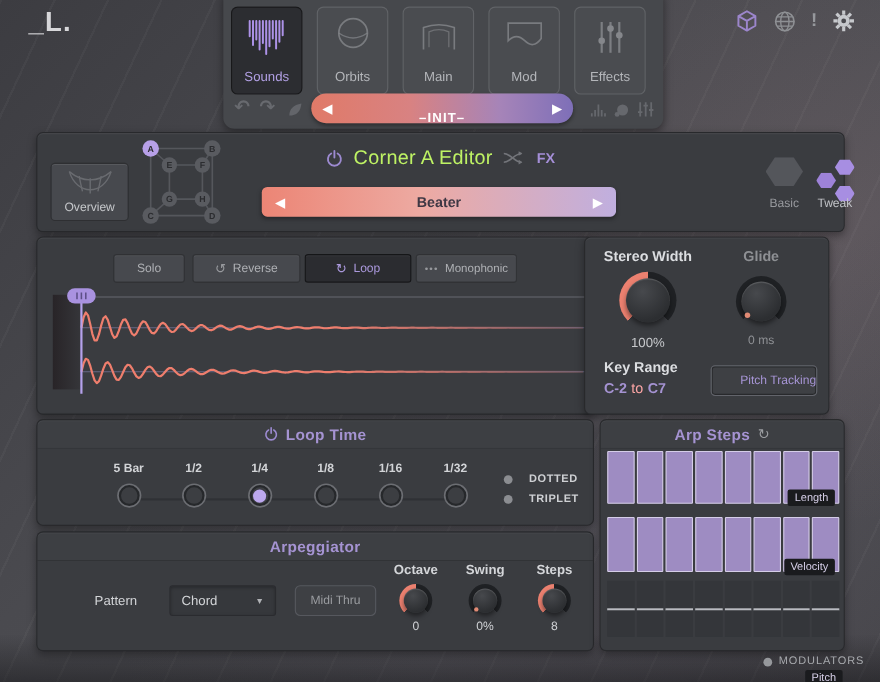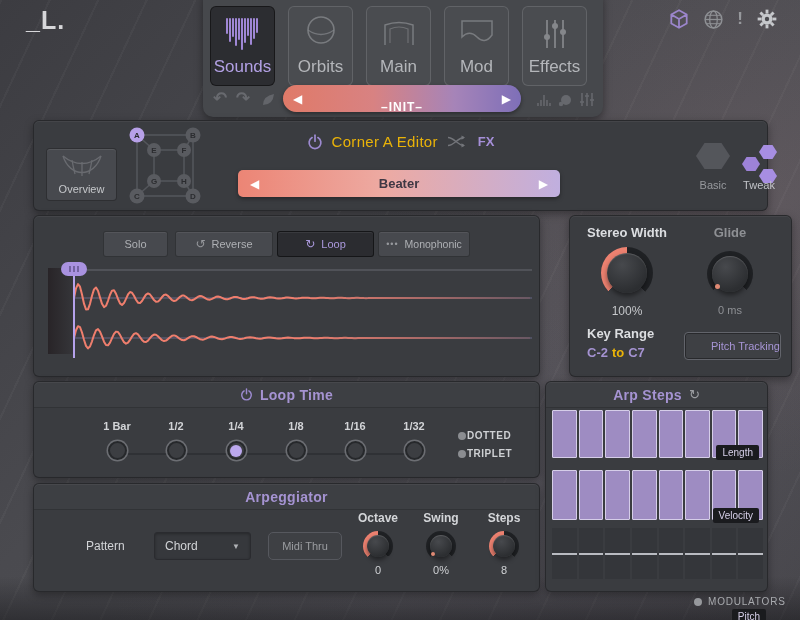--- a/index.html
+++ b/index.html
@@ -23,21 +23,21 @@
   
   .logo{position:absolute;left:26px;top:6px;font-size:25px;font-weight:700;color:#d7d7da;letter-spacing:1px;}
   .top-panel{position:absolute;left:203px;top:-10px;width:400px;height:127px;background:#46484c;
     border-radius:10px;box-shadow:0 3px 8px rgba(0,0,0,.4);}
   .tabs{position:absolute;left:7px;top:16px;display:flex;gap:13px;}
   .tab{width:65px;height:80px;border-radius:6px;background:#4a4c50;border:1px solid rgba(140,142,147,.35);
     display:flex;flex-direction:column;align-items:center;justify-content:flex-end;padding-bottom:8px;
     box-sizing:border-box;cursor:pointer;}
   .tab .ticon{position:absolute;top:8px;}
   .tab{position:relative;}
-  .tab-label{font-size:17px;color:#b4b6ba;}
+  .tab-label{font-size:12px;color:#b4b6ba;}
   .tab.selected{background:#2c2d31;border-color:rgba(0,0,0,.45);}
   .tab.selected .tab-label{color:#b2a0e4;}
   .preset-row{position:absolute;left:0;right:0;top:96px;height:28px;}
   .hist-ico,.undo-ico{color:#686a6f;font-size:17px;font-weight:700;}
   .preset-pill{position:absolute;left:80px;top:-1px;width:238px;height:27px;border-radius:14px;
     background:linear-gradient(90deg,#e07a68 0%,#d88282 38%,#a684b8 72%,#7e6fb8 100%);
     display:flex;align-items:center;justify-content:space-between;padding:0 10px;box-sizing:border-box;
     box-shadow:0 2px 4px rgba(0,0,0,.4);}
   .preset-pill .pname{color:#fff;font-size:12px;font-weight:700;letter-spacing:1px;margin-top:16px;}
   .arrow{color:#fff;font-size:12px;cursor:pointer;line-height:1;}
@@ -45,70 +45,70 @@
 
   
   .editor-panel{left:33px;top:120px;width:735px;height:91px;}
   .overview-btn{position:absolute;left:12px;top:27px;width:71px;height:53px;border-radius:4px;
     background:#47494e;border:1px solid rgba(0,0,0,.35);box-shadow:inset 0 1px 0 rgba(255,255,255,.09);
     display:flex;flex-direction:column;align-items:center;justify-content:flex-end;padding-bottom:5px;
     box-sizing:border-box;cursor:pointer;}
   .overview-btn span{font-size:11px;color:#c6c8cb;}
   .overview-btn svg{position:absolute;top:4px;}
   .ed-header{position:absolute;left:0;right:0;top:12px;display:flex;align-items:center;justify-content:center;gap:9px;}
-  .ed-title{font-size:15px;font-weight:500;color:#eab308;letter-spacing:.3px;}
+  .ed-title{font-size:18px;font-weight:500;color:#bef264;letter-spacing:.3px;}
   .fx{font-size:13px;font-weight:700;color:#a58fd8;cursor:pointer;margin-left:4px;}
   .morph-pill{position:absolute;left:204px;top:49px;width:322px;height:27px;border-radius:5px;
     background:linear-gradient(90deg,#ec8575 0%,#edaaa2 45%,#c0afdf 100%);
     display:flex;align-items:center;justify-content:space-between;padding:0 12px;box-sizing:border-box;
     box-shadow:0 2px 4px rgba(0,0,0,.35);}
   .morph-pill .pname{font-size:13px;font-weight:600;color:#3f3844;}
   .hex{clip-path:polygon(25% 6.7%,75% 6.7%,100% 50%,75% 93.3%,25% 93.3%,0% 50%);position:absolute;}
   .mode-label{position:absolute;font-size:11px;text-align:center;width:50px;}
 
   
   .sample-panel{left:33px;top:215px;width:507px;height:162px;}
   .sbtn{position:absolute;top:15px;height:26px;border-radius:3px;background:#47494e;
     border:1px solid rgba(0,0,0,.3);box-shadow:inset 0 1px 0 rgba(255,255,255,.07);
     display:flex;align-items:center;justify-content:center;gap:6px;font-size:11px;color:#aeb0b4;cursor:pointer;box-sizing:border-box;}
   .sbtn .bico{font-size:12px;color:#97999d;}
   .sbtn.on{background:#2b2c30;border-color:rgba(0,0,0,.5);color:#ab99dd;}
   .sbtn.on .bico{color:#ab99dd;}
 
   
-  .voice-panel{left:569px;top:215px;width:223px;height:162px;}
+  .voice-panel{left:531px;top:215px;width:223px;height:162px;}
   .klabel{position:absolute;font-size:13px;font-weight:600;color:#dcdee1;text-align:center;}
   .klabel.dim{color:#8e9094;font-weight:600;}
   .kvalue{position:absolute;font-size:12px;color:#c6c8cb;text-align:center;}
   .kvalue.dim{color:#8e9094;}
   .knob{position:absolute;border-radius:50%;}
   .kring{position:absolute;inset:0;border-radius:50%;}
   .arcband{background:conic-gradient(from 225deg,#ec8170 0deg 135deg,#1f2124 135deg 270deg,rgba(0,0,0,0) 270deg);}
   .darkband{background:conic-gradient(from 225deg,#1f2124 0deg 270deg,rgba(0,0,0,0) 270deg);}
   .kbody{position:absolute;border-radius:50%;background:radial-gradient(circle at 38% 30%,#47494d,#2c2e31 72%);
     box-shadow:0 3px 5px rgba(0,0,0,.45), inset 0 1px 1px rgba(255,255,255,.16);}
   .knob-lg{width:52px;height:52px}.knob-lg .kbody{inset:6px}
   .knob-md{width:46px;height:46px}.knob-md .kbody{inset:5px}
   .knob-sm{width:30px;height:30px}.knob-sm .kbody{inset:4px}
   .mindot{position:absolute;border-radius:50%;background:#e08a74;}
   .keyrange-vals{position:absolute;font-size:13px;font-weight:700;color:#a593d2;}
-  .keyrange-vals .to{color:#eab308;font-weight:700;padding:0 4px;text-align:center;}
+  .keyrange-vals .to{color:#fca5a5;font-weight:400;padding:0 4px;text-align:center;}
   .pt-btn{position:absolute;left:114px;top:116px;width:97px;height:28px;border-radius:4px;
     background:#3e4044;border:1px solid #62646b;box-shadow:inset 0 0 0 1px rgba(0,0,0,.35);
     display:flex;align-items:center;justify-content:flex-end;font-size:11px;color:#a795d6;cursor:pointer;box-sizing:border-box;}
 
   
   .looptime-panel{left:33px;top:381px;width:507px;height:97px;}
   .lt-line{position:absolute;left:83px;top:71px;width:298px;height:2px;background:#2f3135;}
   .lt-item{position:absolute;width:50px;top:38px;display:flex;flex-direction:column;align-items:center;gap:9px;cursor:pointer;}
   .lt-item .olabel{font-size:11px;font-weight:600;color:#d2d4d7;}
   .radio{position:relative;width:15px;height:15px;border-radius:50%;background:#3c3e42;border:2px solid #26282b;
     box-shadow:0 0 0 1.5px rgba(150,152,156,.55);}
   .lt-item.sel .radio::after{content:"";position:absolute;inset:1.5px;border-radius:50%;background:#bca8ee;}
-  .mod-ind{position:absolute;left:424px;display:flex;align-items:center;gap:1px;}
+  .mod-ind{position:absolute;left:424px;display:flex;align-items:center;gap:15px;}
   .mod-ind .dot{width:8px;height:8px;border-radius:50%;background:#8b8d91;}
   .mod-ind .mlabel{font-size:10px;font-weight:700;letter-spacing:.5px;color:#ced0d3;}
 
   
   .arp-panel{left:33px;top:483px;width:507px;height:109px;}
   .plabel{position:absolute;font-size:12px;color:#d2d4d7;}
   .dropdown{position:absolute;left:120px;top:48px;width:97px;height:28px;border-radius:3px;background:#36383c;
     border:1px solid #2a2b2f;box-shadow:inset 0 1px 3px rgba(0,0,0,.3);display:flex;align-items:center;
     justify-content:space-between;padding:0 10px;box-sizing:border-box;cursor:pointer;}
   .dropdown .dval{font-size:12px;color:#d2d4d7;}
@@ -441,21 +441,21 @@
       <span>
           <svg width="13" height="13" viewBox="0 0 16 16">
             <path d="M5.1 3.6 A5.9 5.9 0 1 0 10.9 3.6" fill="none" stroke="#9c8ad0" stroke-width="1.8" stroke-linecap="round"></path>
             <line x1="8" y1="1.2" x2="8" y2="7.2" stroke="#9c8ad0" stroke-width="1.8" stroke-linecap="round"></line>
           </svg>
         </span>
       <span class="ptitle">Loop Time</span>
     </div>
     <div class="lt-line"></div>
     <div class="lt-item" style="left:58px;">
-        <span class="olabel">1 Bar</span>
+        <span class="olabel">5 Bar</span>
         <span class="radio"></span>
       </div>
     <div class="lt-item" style="left:117px;">
         <span class="olabel">1/2</span>
         <span class="radio"></span>
       </div>
     <div class="lt-item sel" style="left:177px;">
         <span class="olabel">1/4</span>
         <span class="radio"></span>
       </div>

